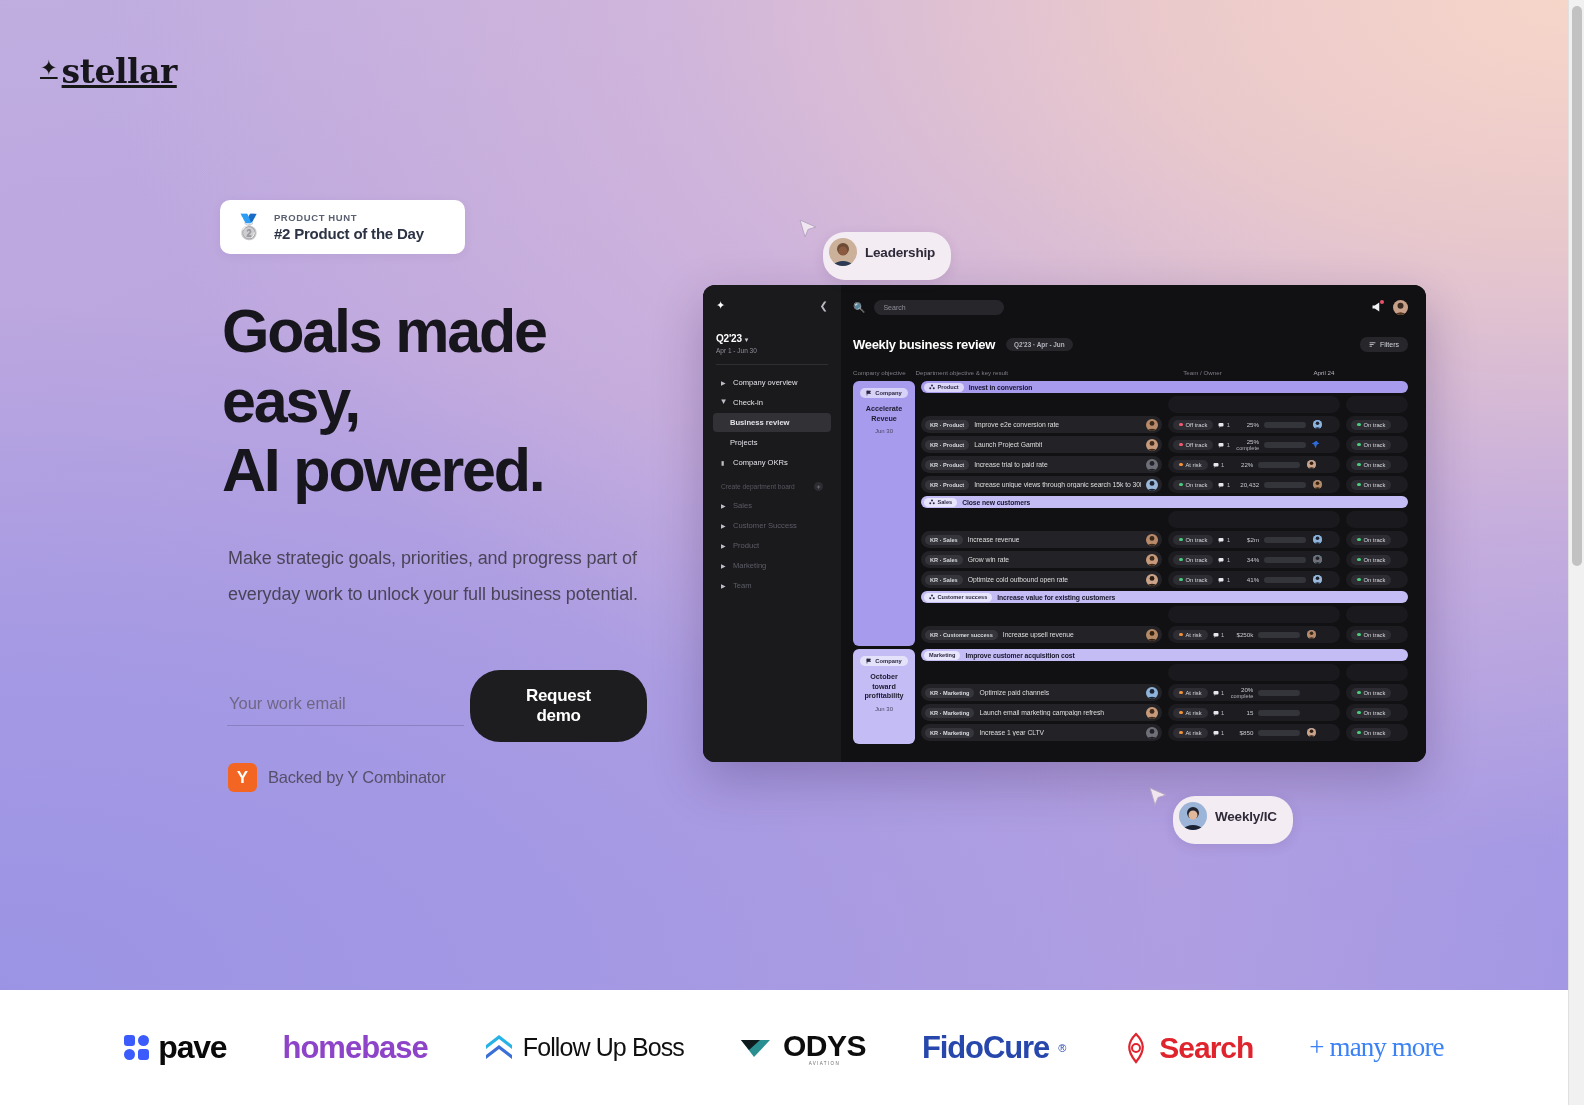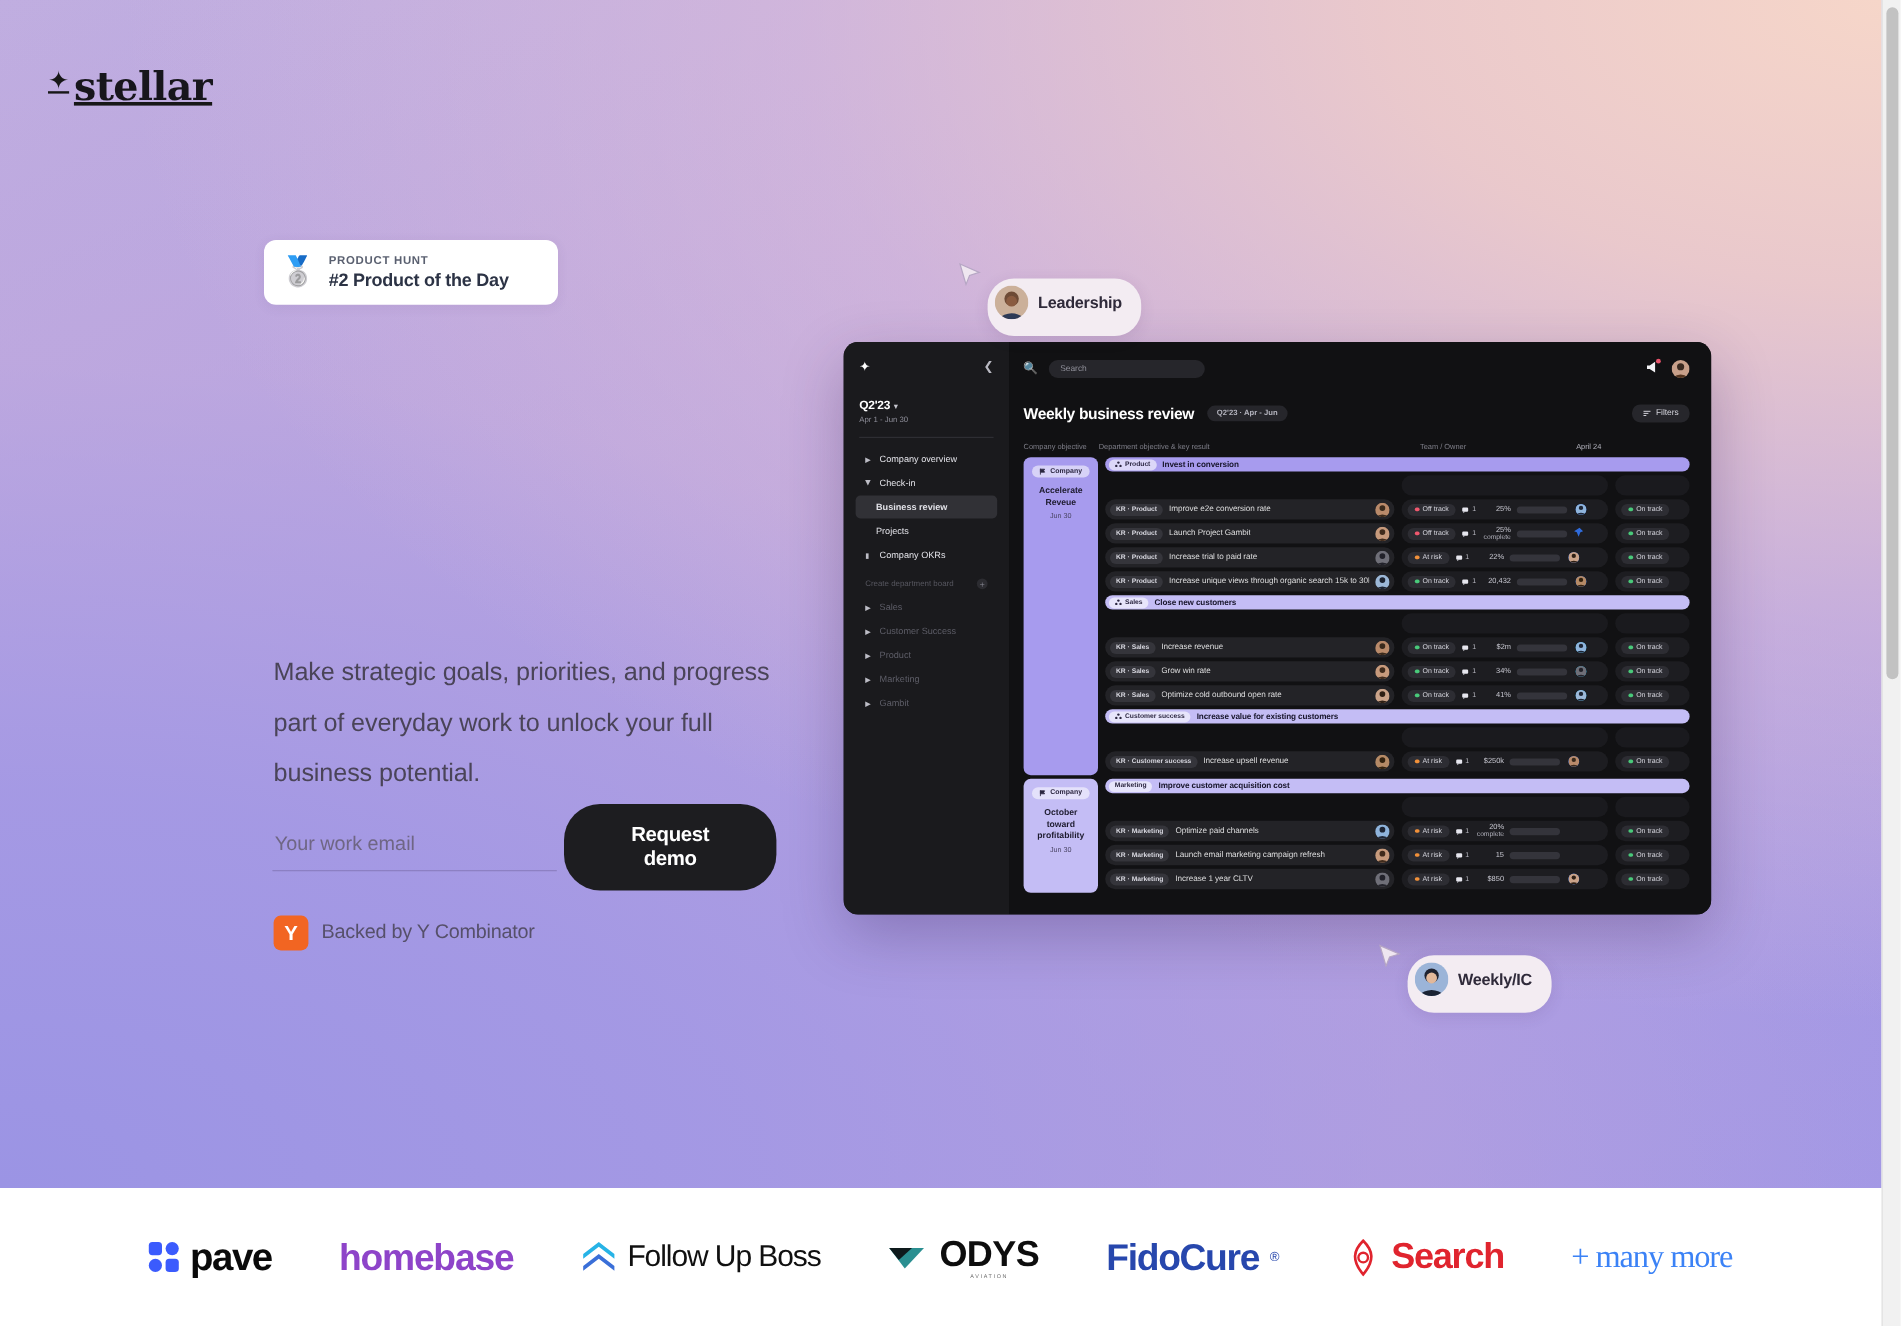--- a/index.html
+++ b/index.html
@@ -57,21 +57,21 @@
   #ph-badge .ph-title { font-size: 15px; font-weight: 700; color: #2c3345; letter-spacing: -0.2px; }
 
   
   #headline {
     position: absolute; left: 222px; top: 297px; width: 620px;
     font-size: 61px; line-height: 1.14; font-weight: 700;
     letter-spacing: -2.2px; color: #17161c;
   }
   #subhead {
     position: absolute; left: 228px; top: 540px; width: 430px;
-    font-size: 21px; line-height: 2.0; color: #4a4458; letter-spacing: -0.1px;
+    font-size: 18px; line-height: 2.0; color: #4a4458; letter-spacing: -0.1px;
   }
 
   
   #signup { position: absolute; left: 227px; top: 670px; width: 420px; display: flex; align-items: center; gap: 6px; }
   #email-field {
     width: 238px; background: transparent; border: none;
     border-bottom: 1px solid rgba(80,65,110,0.28);
     padding: 8px 2px 12px 2px; font-size: 16.5px; color: #3b3450;
     font-family: "Liberation Sans", sans-serif; outline: none;
   }
@@ -270,20 +270,25 @@
   </a>
 
   <div id="ph-badge">
     <span class="medal">🥈</span>
     <div>
       <div class="ph-label">PRODUCT HUNT</div>
       <div class="ph-title">#2 Product of the Day</div>
     </div>
   </div>
 
+  <h1 id="headline">
+    <span>Goals made</span><br>
+    <span>easy,</span><br>
+    <span>AI powered.</span>
+  </h1>
 
   <p id="subhead">Make strategic goals, priorities, and progress part of everyday work to unlock your full business potential.</p>
 
   <form id="signup">
     <input id="email-field" type="text" placeholder="Your work email" style="">
     <button id="demo-btn">Request demo</button>
   </form>
 
   <div id="yc-row">
     <span id="yc-mark">Y</span>
@@ -365,21 +370,21 @@
       <div class="sb-item dim">
         <span class="sb-caret">▶</span>
         <span>Product</span>
       </div>
       <div class="sb-item dim">
         <span class="sb-caret">▶</span>
         <span>Marketing</span>
       </div>
       <div class="sb-item dim">
         <span class="sb-caret">▶</span>
-        <span>Gambit</span>
+        <span>Team</span>
       </div>
     </div>
 
     <div id="app-main">
 
       <div id="app-topbar">
         <span class="app-search-icon">🔍</span>
         <input id="app-search" type="text" placeholder="Search" style="">
         <div class="topbar-right">
           <span class="bell-wrap">

